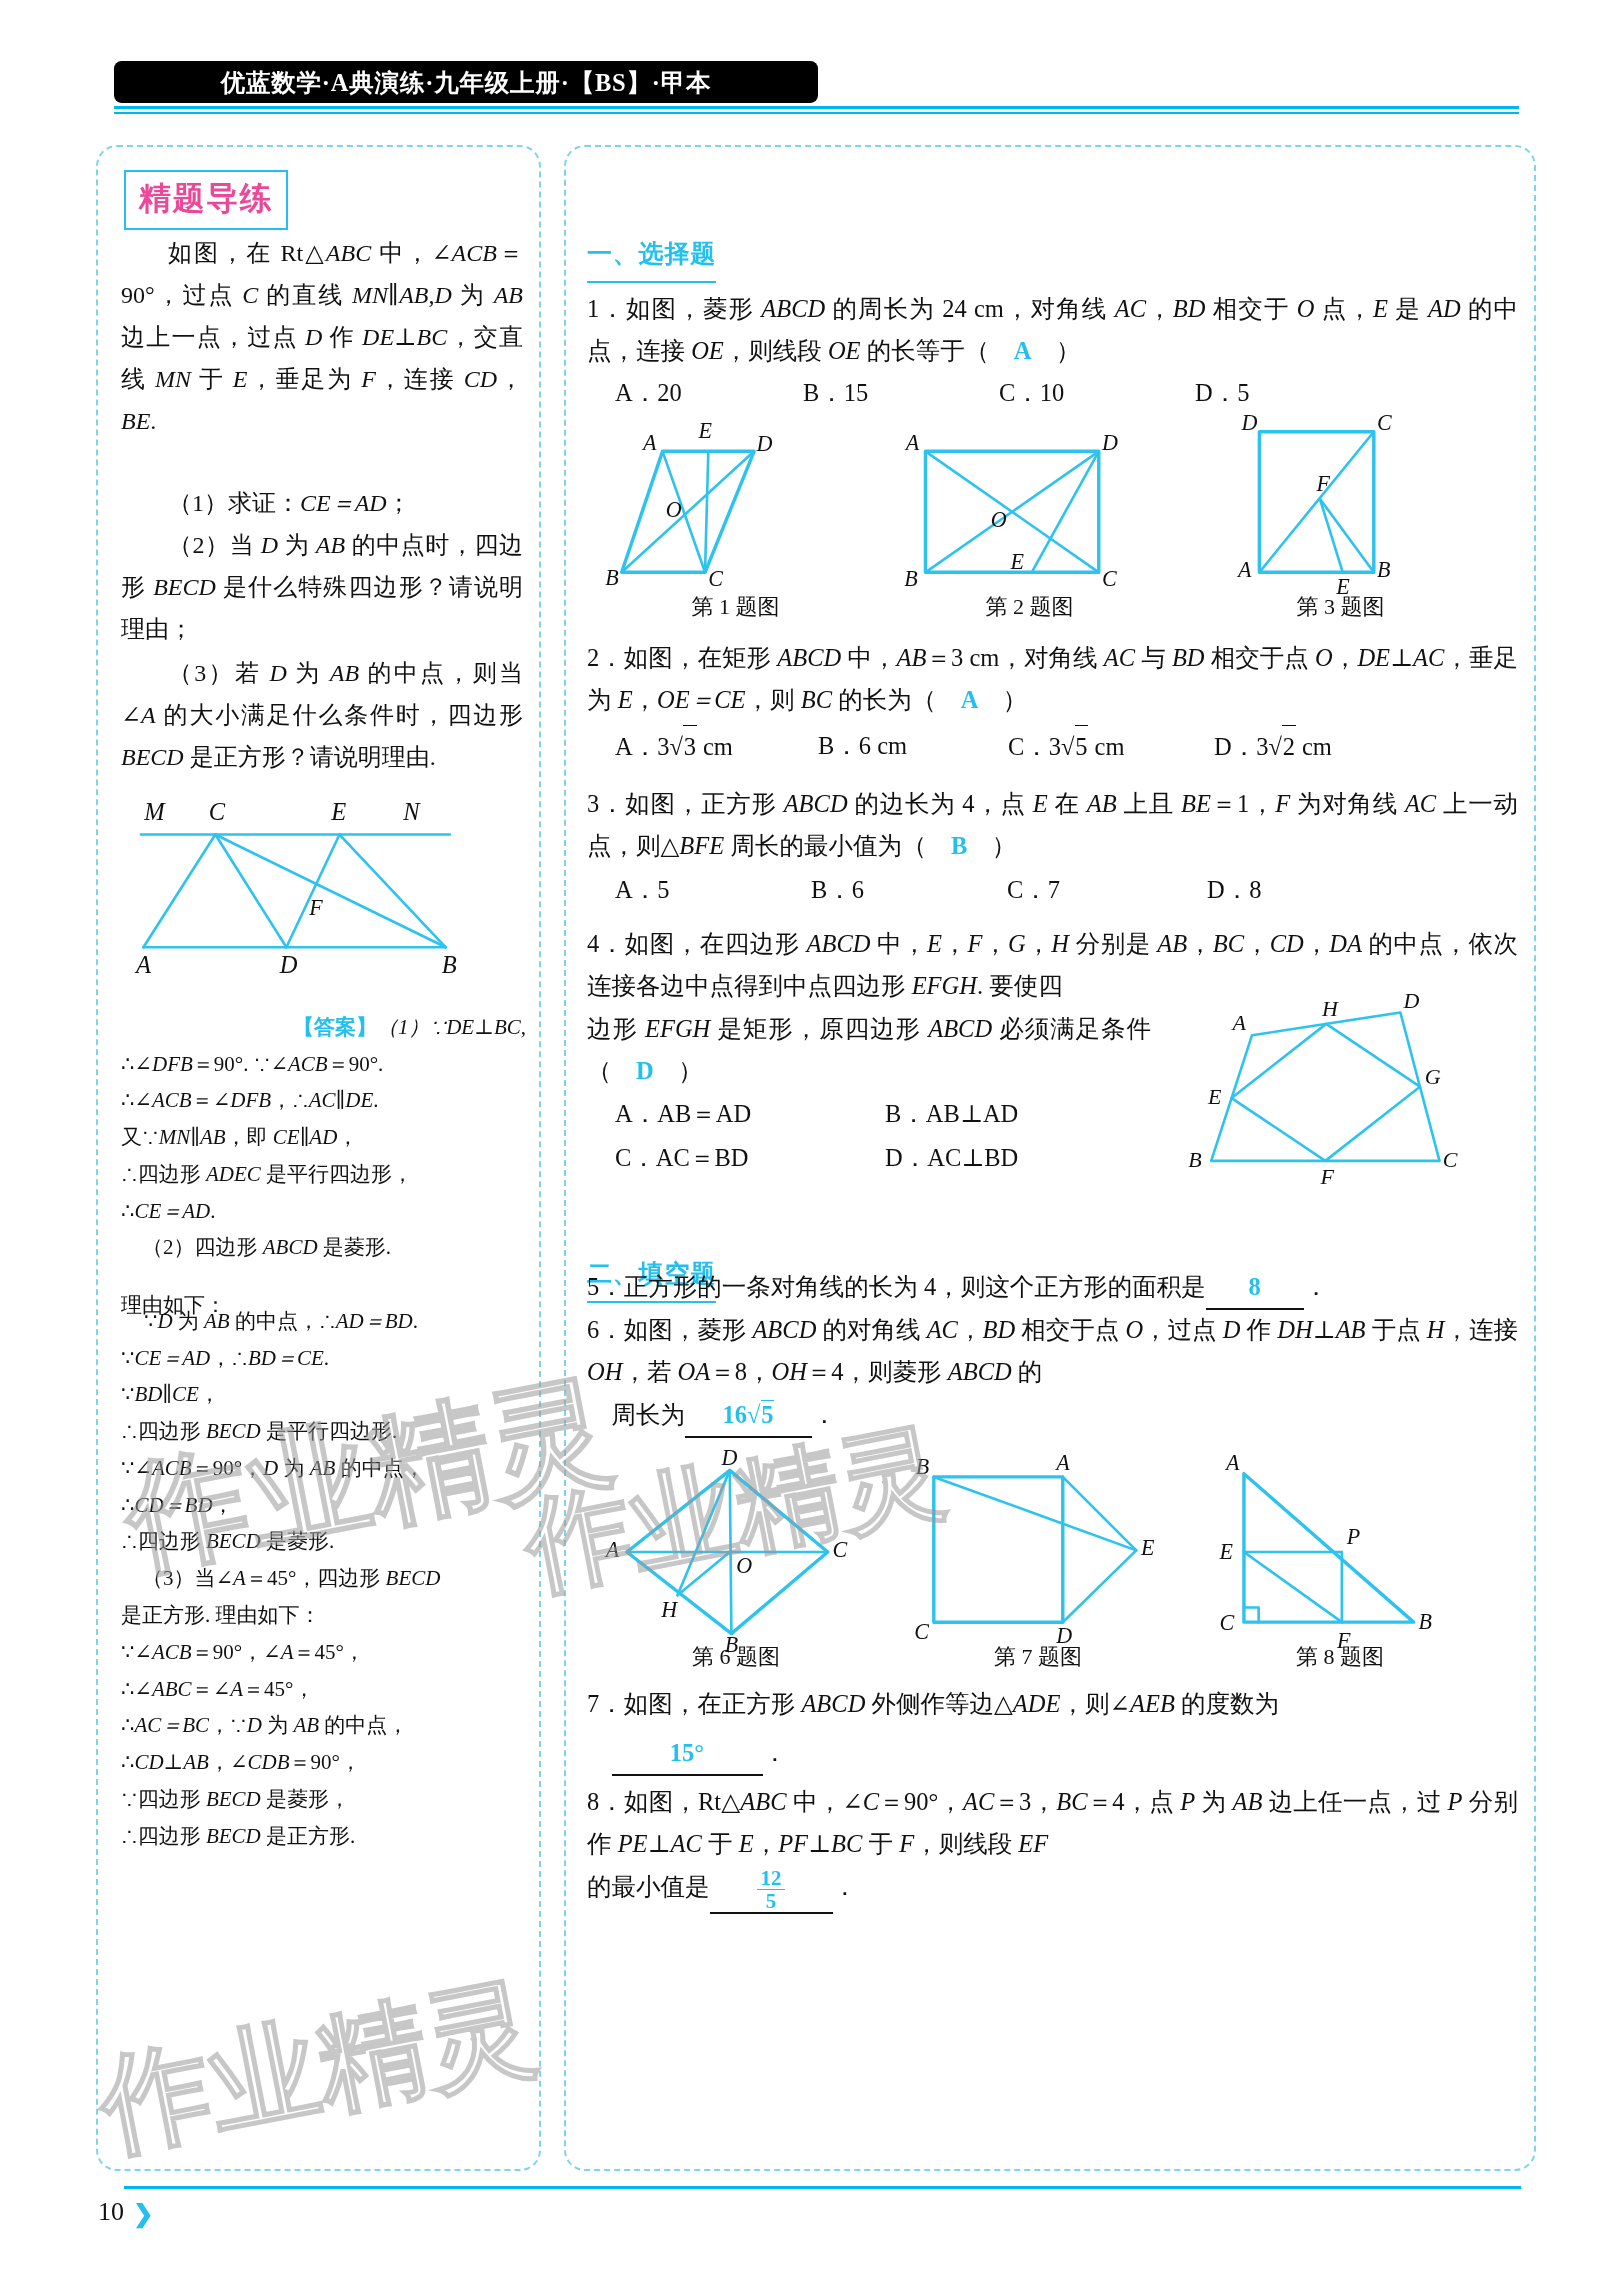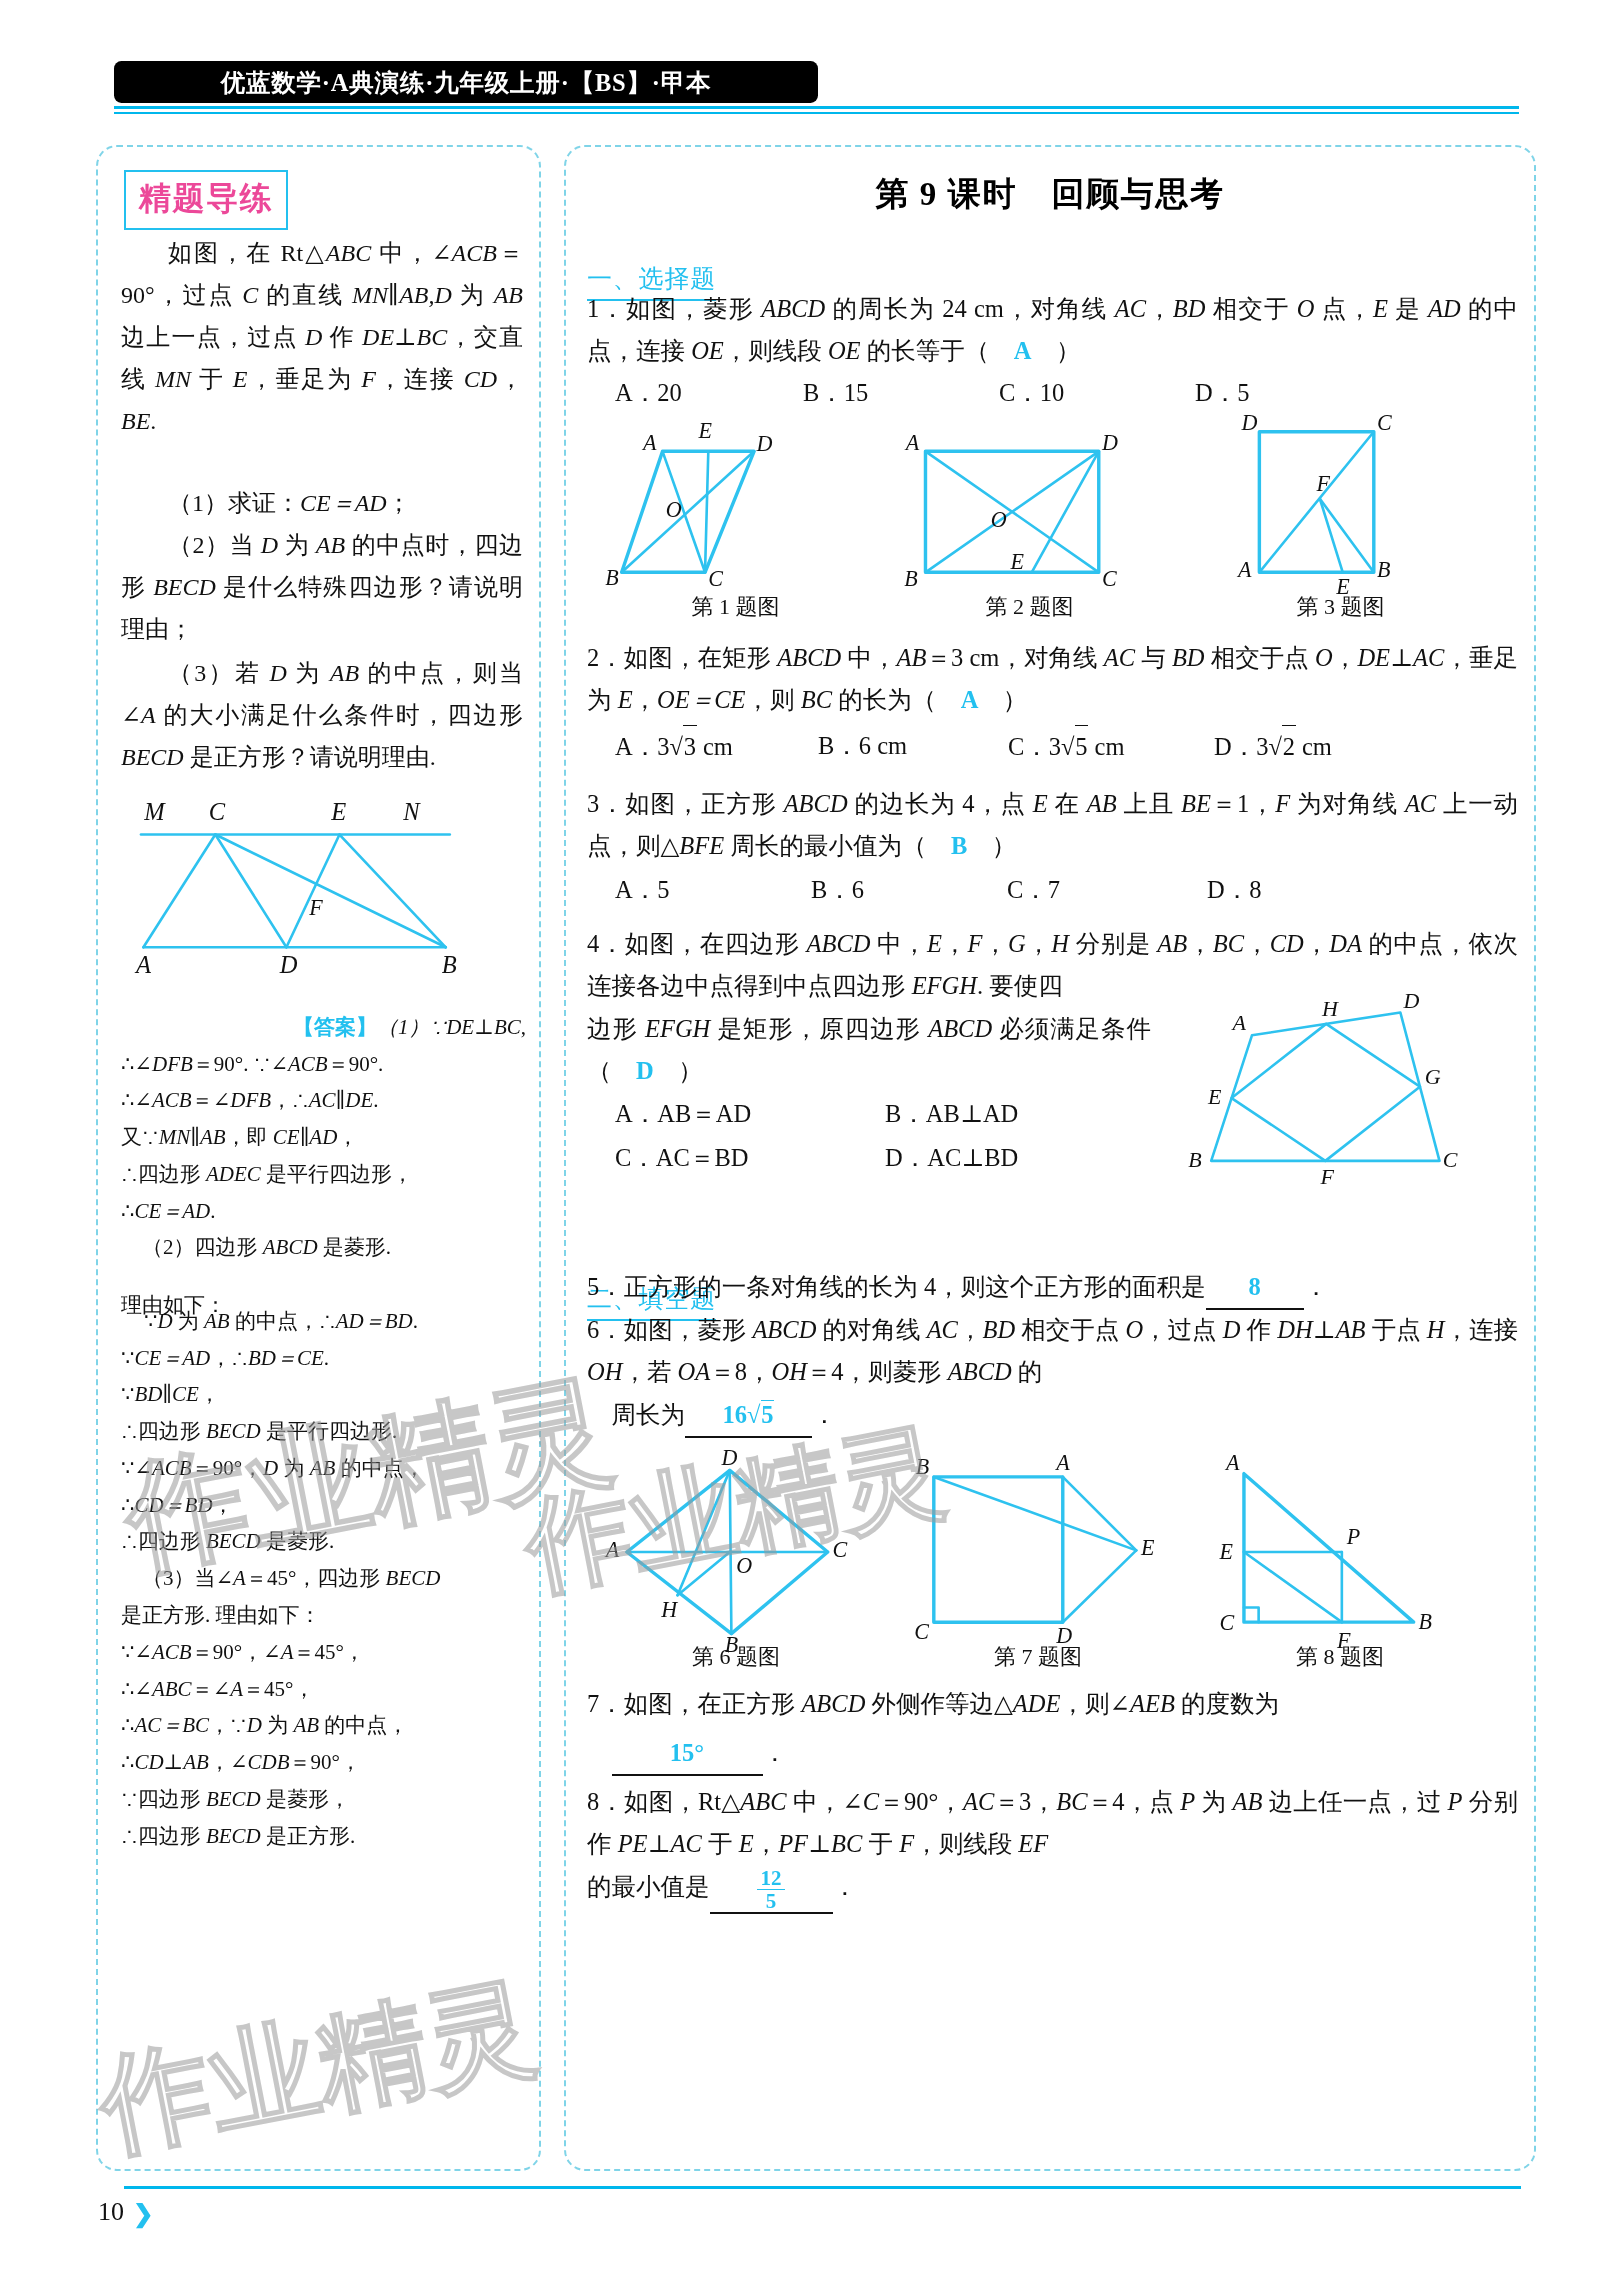--- a/index.html
+++ b/index.html
@@ -65,23 +65,23 @@
   }
 
   
   #lesson-title{
     position:absolute;left:0;top:24.5px;width:100%;
     text-align:center;font-size:33px;font-weight:bold;color:#000;
     font-family:"Liberation Serif","DejaVu Serif",serif;letter-spacing:1.6px;
   }
   .sect-head{
     position:absolute;left:21px;
-    color:#23c0ef;font-size:25px;font-weight:normal;
+    color:#23c0ef;font-size:25px;font-weight:bold;
     font-family:"DejaVu Serif",serif;letter-spacing:0.8px;
-    border-bottom:2.5px solid #23c0ef;padding-bottom:4px;margin-top:25px;
+    border-bottom:2.5px solid #23c0ef;padding-bottom:11px;
   }
   .q{
     position:absolute;left:21px;width:931px;
     font-size:24.5px;line-height:42px;color:#111;
     font-family:"Liberation Serif","DejaVu Serif",serif;
     text-align:justify;
   }
   .q.narrow{width:572px;}
   .opts{
     position:absolute;left:49px;width:907px;
@@ -208,21 +208,20 @@
     <div class="sm" style="top:1487px;">∵∠<span class="mi">ACB</span>＝90°，∠<span class="mi">A</span>＝45°，</div>
     <div class="sm" style="top:1524px;">∴∠<span class="mi">ABC</span>＝∠<span class="mi">A</span>＝45°，</div>
     <div class="sm" style="top:1560px;">∴<span class="mi">AC＝BC</span>，∵<span class="mi">D</span> 为 <span class="mi">AB</span> 的中点，</div>
     <div class="sm" style="top:1597px;">∴<span class="mi">CD⊥AB</span>，∠<span class="mi">CDB</span>＝90°，</div>
     <div class="sm" style="top:1634px;">∵四边形 <span class="mi">BECD</span> 是菱形，</div>
     <div class="sm" style="top:1671px;">∴四边形 <span class="mi">BECD</span> 是正方形.</div>
   </div>
 
   <div id="right-card">
 
-    <div id="lesson-title">第 9 课时　回顾与思考</div>
 
     <div class="sect-head" style="top:90px;">一、选择题</div>
 
     <div class="q" style="top:141px;">
       1．如图，菱形 <span class="mi">ABCD</span> 的周长为 24 cm，对角线 <span class="mi">AC</span>，<span class="mi">BD</span> 相交于 <span class="mi">O</span> 点，<span class="mi">E</span> 是 <span class="mi">AD</span> 的中点，连接 <span class="mi">OE</span>，则线段 <span class="mi">OE</span> 的长等于（　<span class="ansk">A</span>　）
     </div>
     <div class="opts" style="top:225px;">
       <span style="width:188px;">A．20</span>
       <span style="width:196px;">B．15</span>
       <span style="width:196px;">C．10</span>

